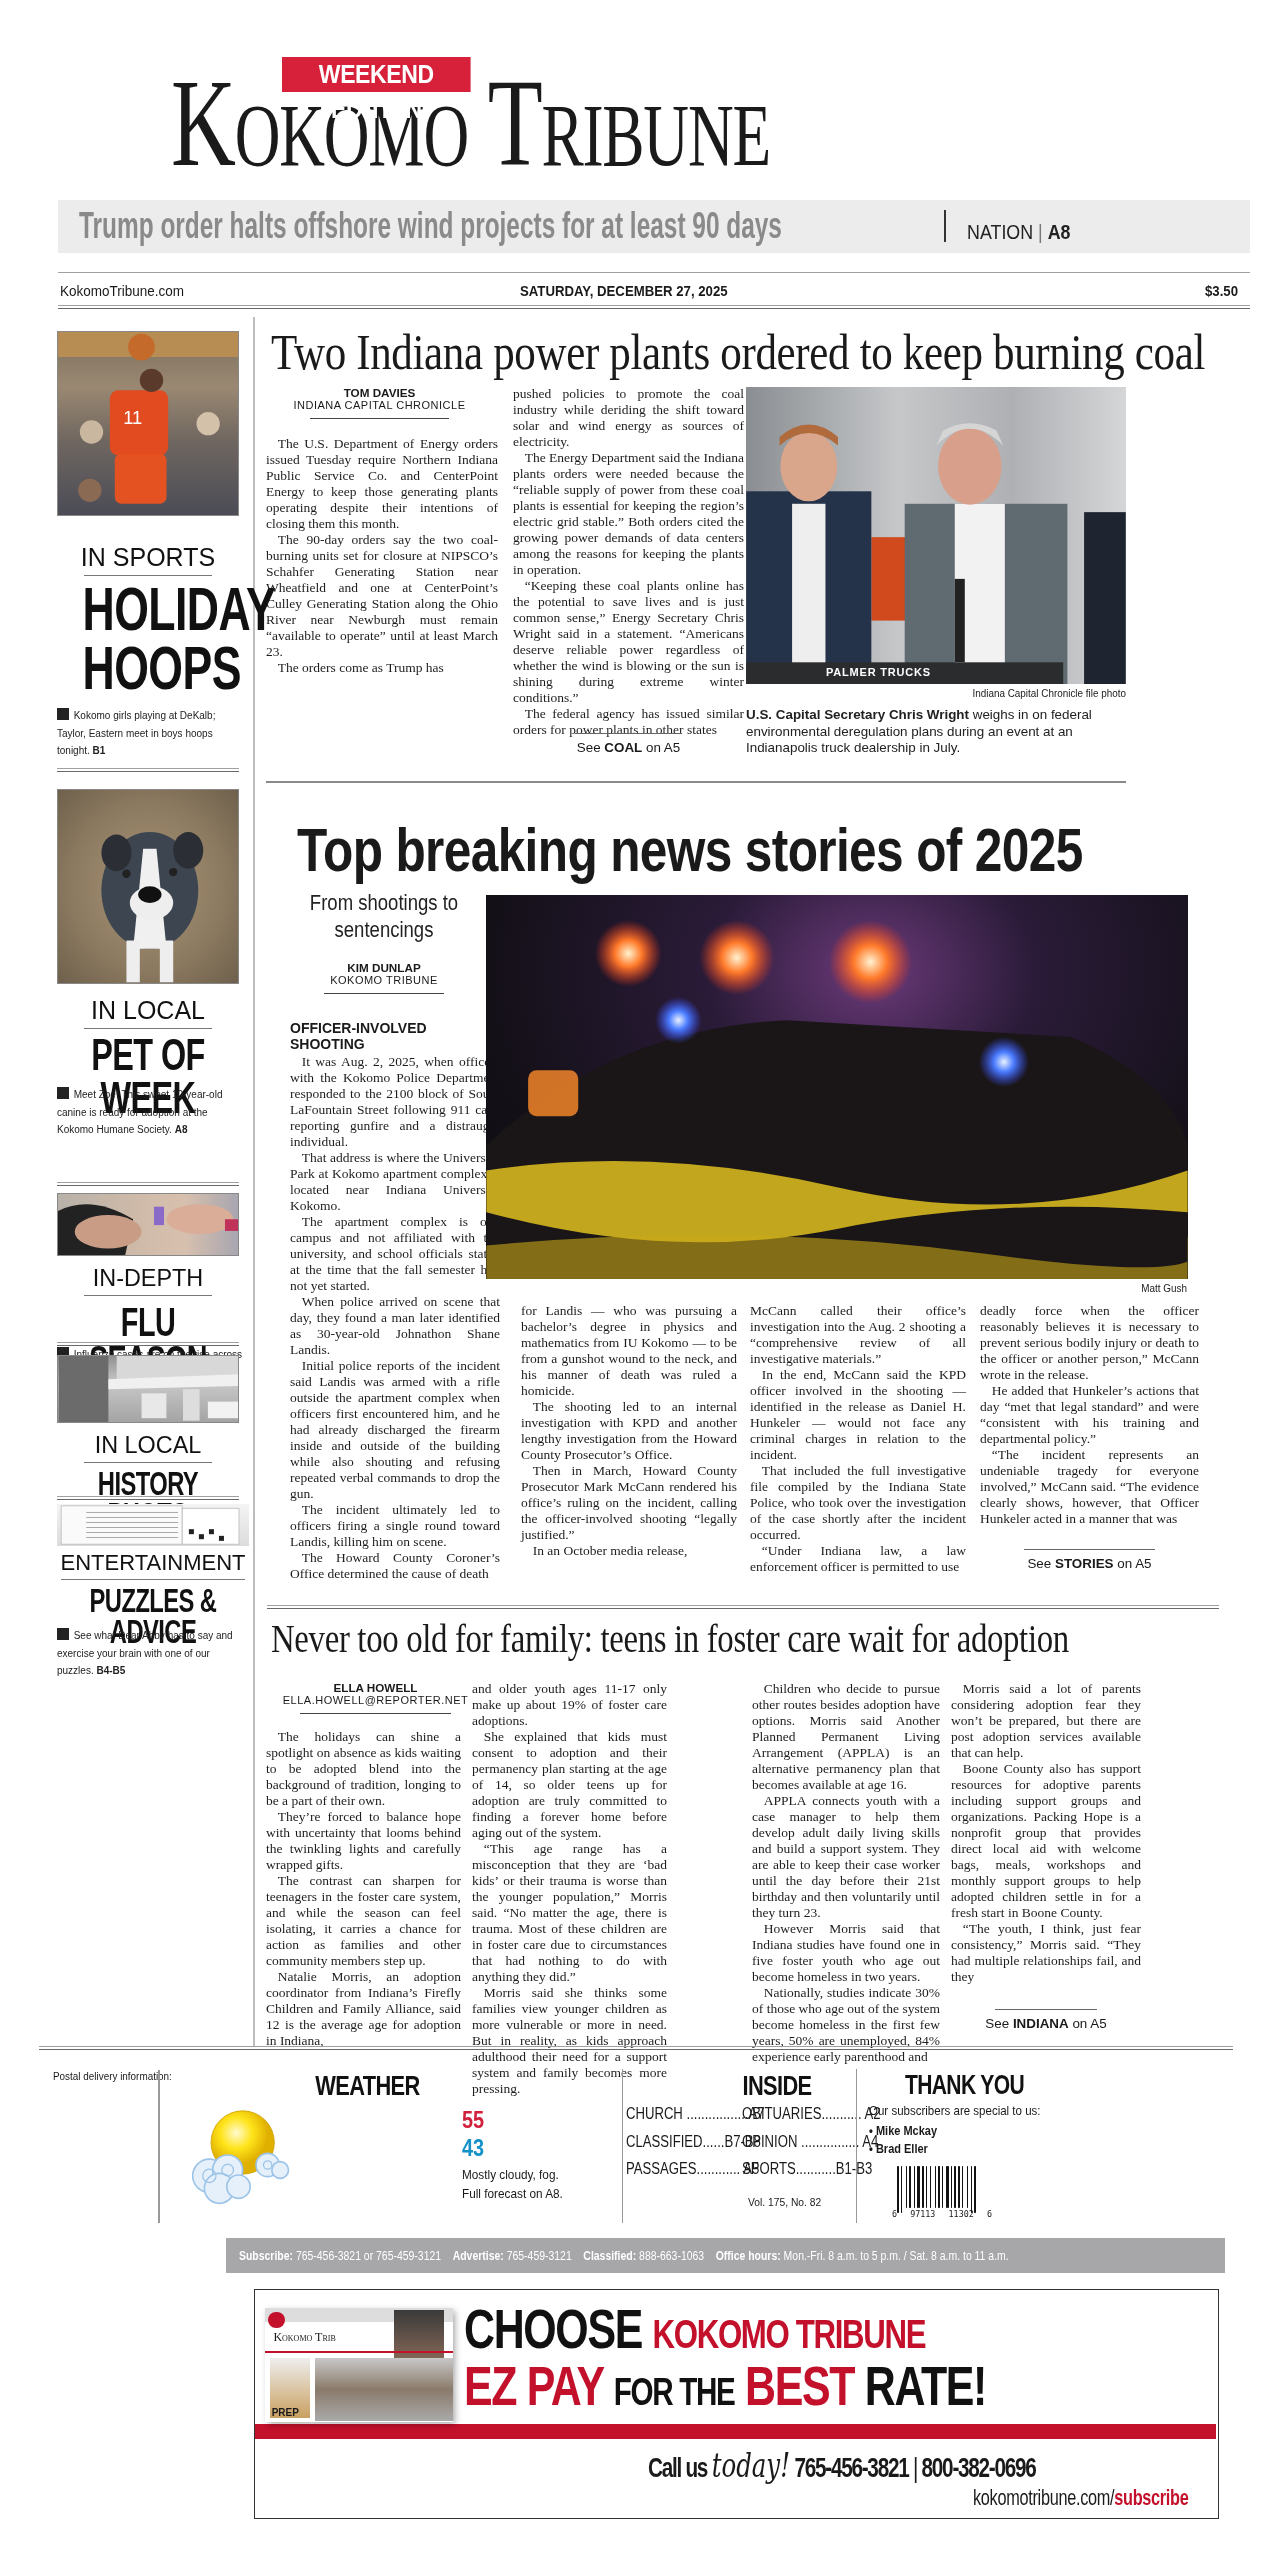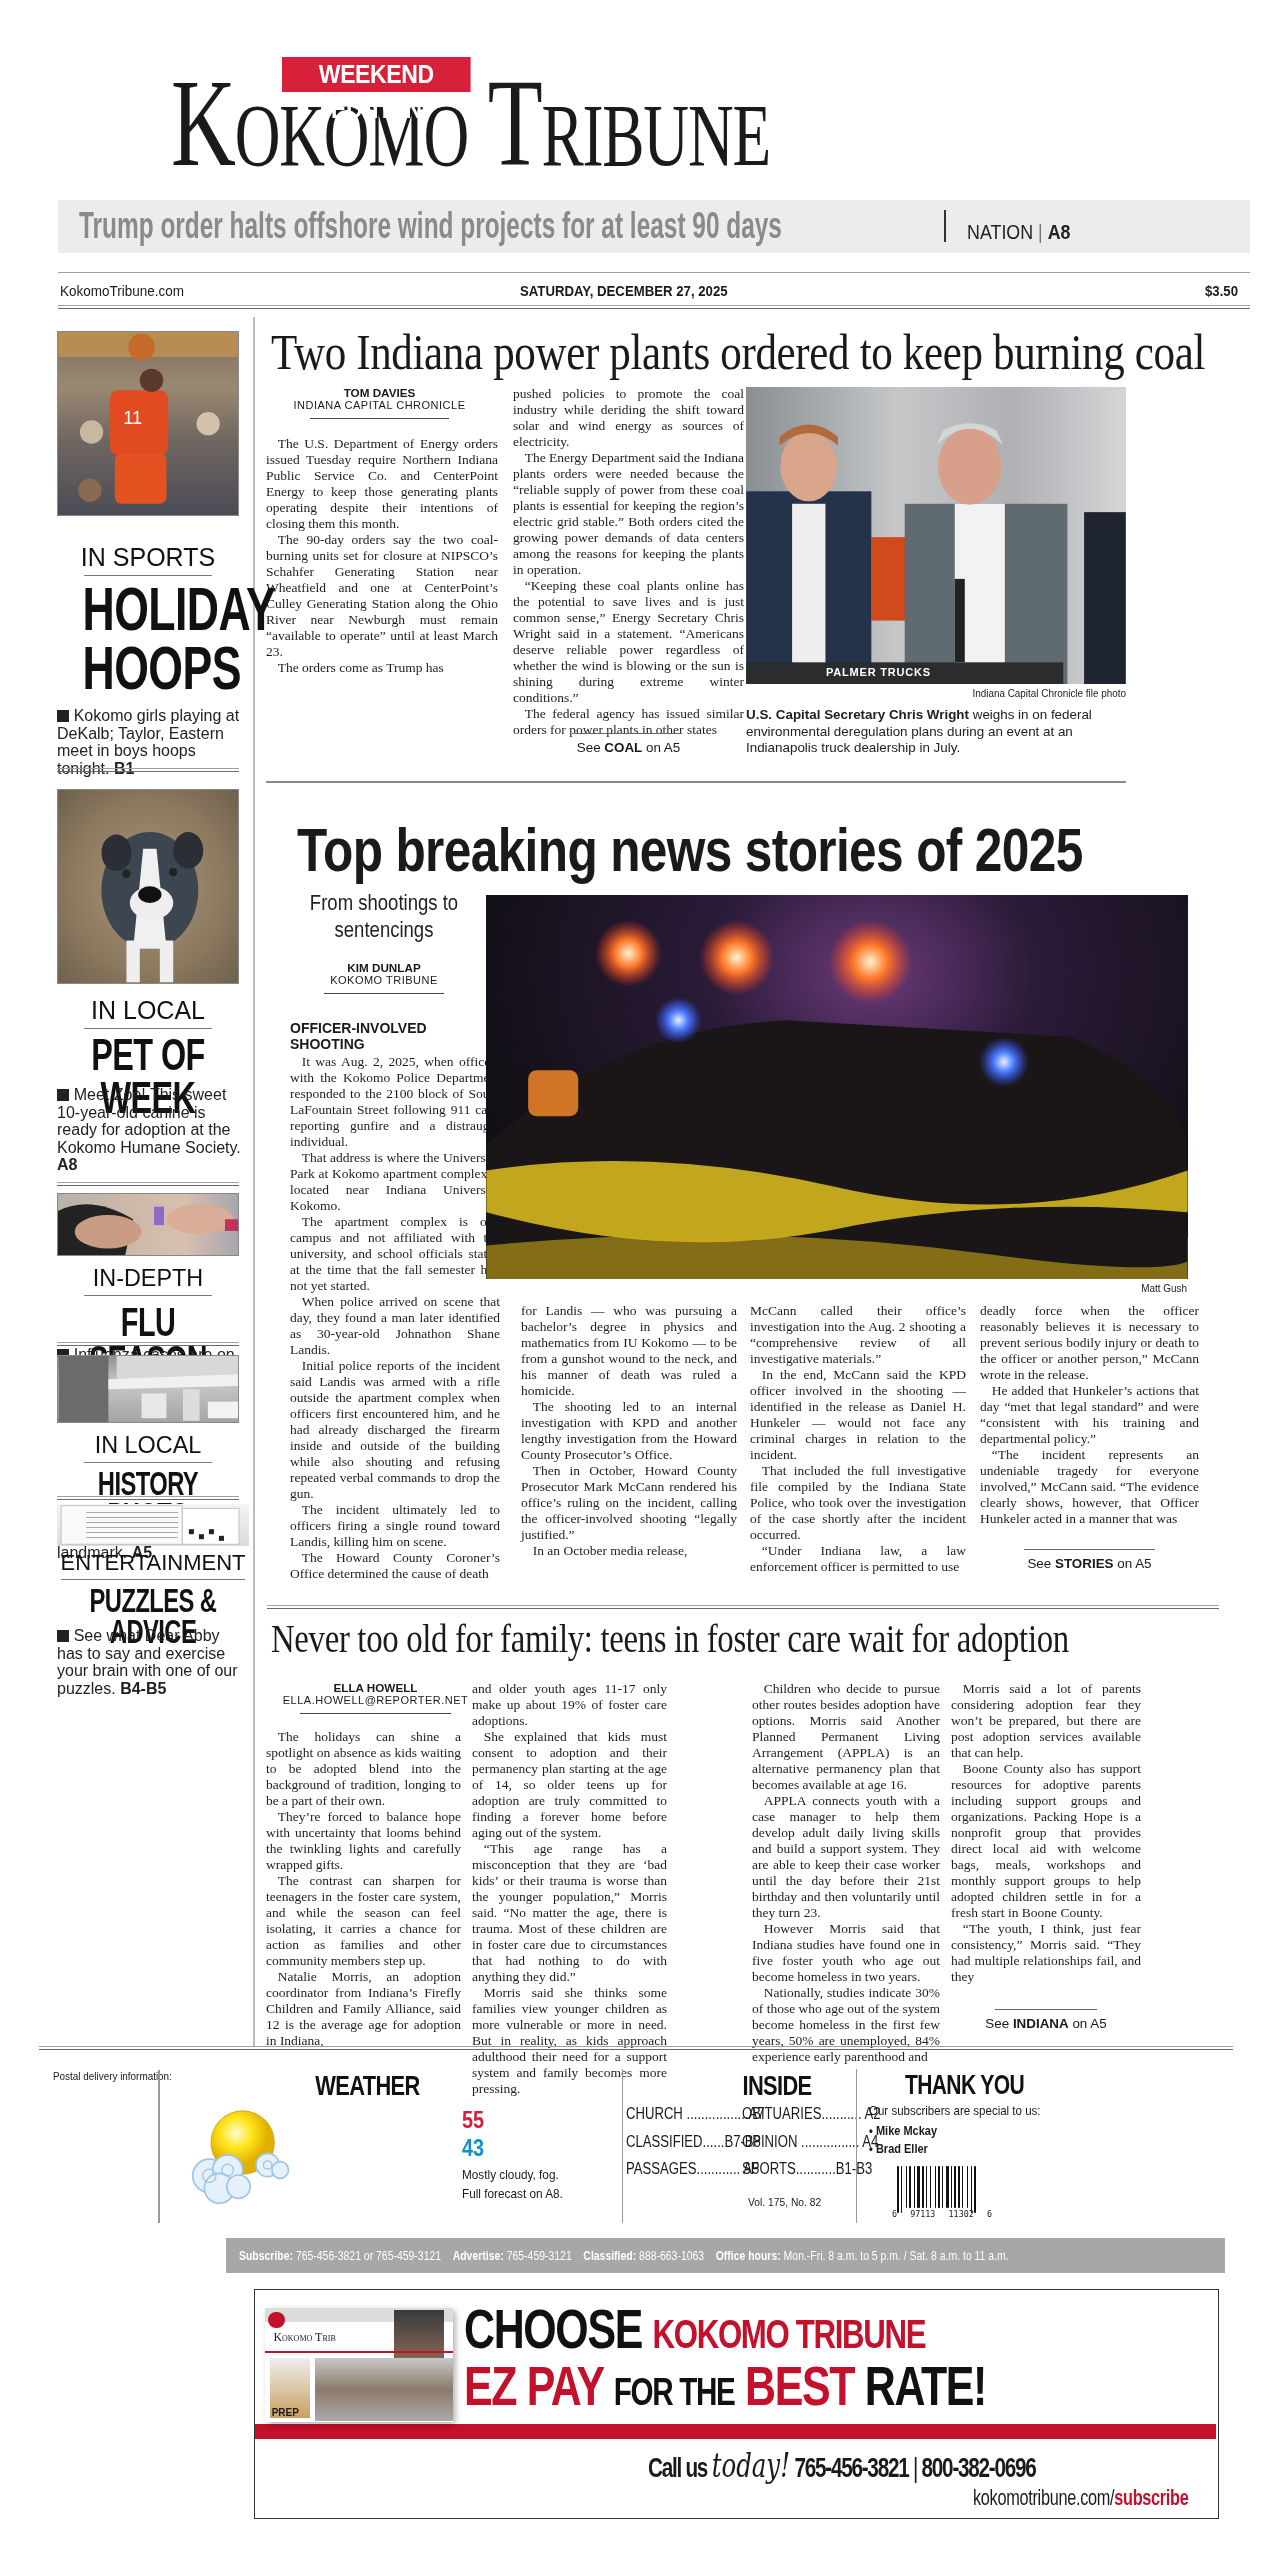--- a/index.html
+++ b/index.html
@@ -20,21 +20,21 @@
 #dateline-bot{left:58px;top:305px;width:1192px}
 #site{left:60px;top:282px;font-size:15px;transform:scaleX(0.9);transform-origin:left}
 #date{left:520px;top:282px;font-size:15px;font-weight:bold;transform:scaleX(0.88);transform-origin:left;white-space:nowrap}
 #price{left:1205px;top:282px;font-size:15px;font-weight:bold;transform:scaleX(0.88);transform-origin:left}
 
 #rail-div{left:253px;top:317px;width:1.7px;height:1729px;background:#bdbdbd}
 .rail-photo{left:57px;width:182px;border:0.8px solid #888}
 .rail-kicker{left:57px;width:182px;text-align:center;font-size:25px;font-family:"Liberation Sans",sans-serif;color:#111}
 .rail-kicker-line{height:0.8px;background:#777;margin:3.3px auto 0;width:70%}
 .rail-head{left:57px;width:182px;text-align:center;font-family:"Liberation Sans",sans-serif;font-weight:bold;color:#111;line-height:0.95;transform:scaleX(0.72);transform-origin:center;letter-spacing:-0.8px}
-.rail-blurb{left:57px;width:188px;font-family:"Liberation Sans",sans-serif;font-size:16px;line-height:17.5px;color:#222}
+.rail-blurb{left:57px;width:188px;font-family:"Liberation Sans",sans-serif;font-size:10px;line-height:17.5px;color:#222}
 .rail-blurb .sq{display:inline-block;width:11.7px;height:11.7px;background:#222;margin-right:5px;vertical-align:-0.8px}
 .rail-blurb b{font-weight:bold}
 .rail-rule{left:57px;width:182px}
 
 #s1-head{left:271px;top:326px;font-size:50px;line-height:53px;white-space:nowrap;letter-spacing:-0.4px;transform:scaleX(0.86);transform-origin:left}
 .byline{text-align:center;font-family:"Liberation Sans",sans-serif}
 .byline .nm{font-weight:bold;font-size:11.7px}
 .byline .org{font-size:11px;letter-spacing:0.5px}
 .byline .ln{height:0.8px;background:#444;margin:6.7px auto 0;width:64%}
 .col{font-size:13.5px;line-height:16px;text-align:justify;hyphens:auto;color:#1d1d1d}
@@ -269,21 +269,21 @@
       <circle cx="620" cy="200" r="30" fill="url(#glowB)"></circle>
     <rect x="50" y="210" width="60" height="55" rx="10" fill="#ff8c2a" opacity=".8"></rect>
     <path d="M0 330 Q200 300 420 350 T840 330 L840 380 Q620 360 420 400 T0 380 Z" fill="#e0c020" opacity=".85"></path>
     <path d="M0 420 Q300 390 600 430 T840 410 L840 460 L0 460 Z" fill="#c9aa18" opacity=".6"></path>
   </svg>
 </div>
 <div class="abs credit" style="left:1002px;top:1282px;width:185px">Matt Gush</div>
 <div class="abs col" style="left:521px;top:1303px;width:216px" id="s2c2">
     <p class="nf">for Landis — who was pursuing a bachelor’s degree in physics and mathematics from IU Kokomo — to be from a gunshot wound to the neck, and his manner of death was ruled a homicide.</p>
     <p>The shooting led to an internal investigation with KPD and another lengthy investigation from the Howard County Prosecutor’s Office.</p>
-    <p>Then in October, Howard County Prosecutor Mark McCann rendered his office’s ruling on the incident, calling the officer-involved shooting “legally justified.”</p>
+    <p>Then in March, Howard County Prosecutor Mark McCann rendered his office’s ruling on the incident, calling the officer-involved shooting “legally justified.”</p>
     <p>In an October media release,</p>
   </div>
 <div class="abs col" style="left:750px;top:1303px;width:216px" id="s2c3">
     <p class="nf">McCann called their office’s investigation into the Aug. 2 shooting a “comprehensive review of all investigative materials.”</p>
     <p>In the end, McCann said the KPD officer involved in the shooting — identified in the release as Daniel H. Hunkeler — would not face any criminal charges in relation to the incident.</p>
     <p>That included the full investigative file compiled by the Indiana State Police, who took over the investigation of the case shortly after the incident occurred.</p>
     <p>“Under Indiana law, a law enforcement officer is permitted to use</p>
   </div>
 <div class="abs col" style="left:980px;top:1303px;width:219px" id="s2c4">
     <p class="nf">deadly force when the officer reasonably believes it is necessary to prevent serious bodily injury or death to the officer or another person,” McCann wrote in the release.</p>

